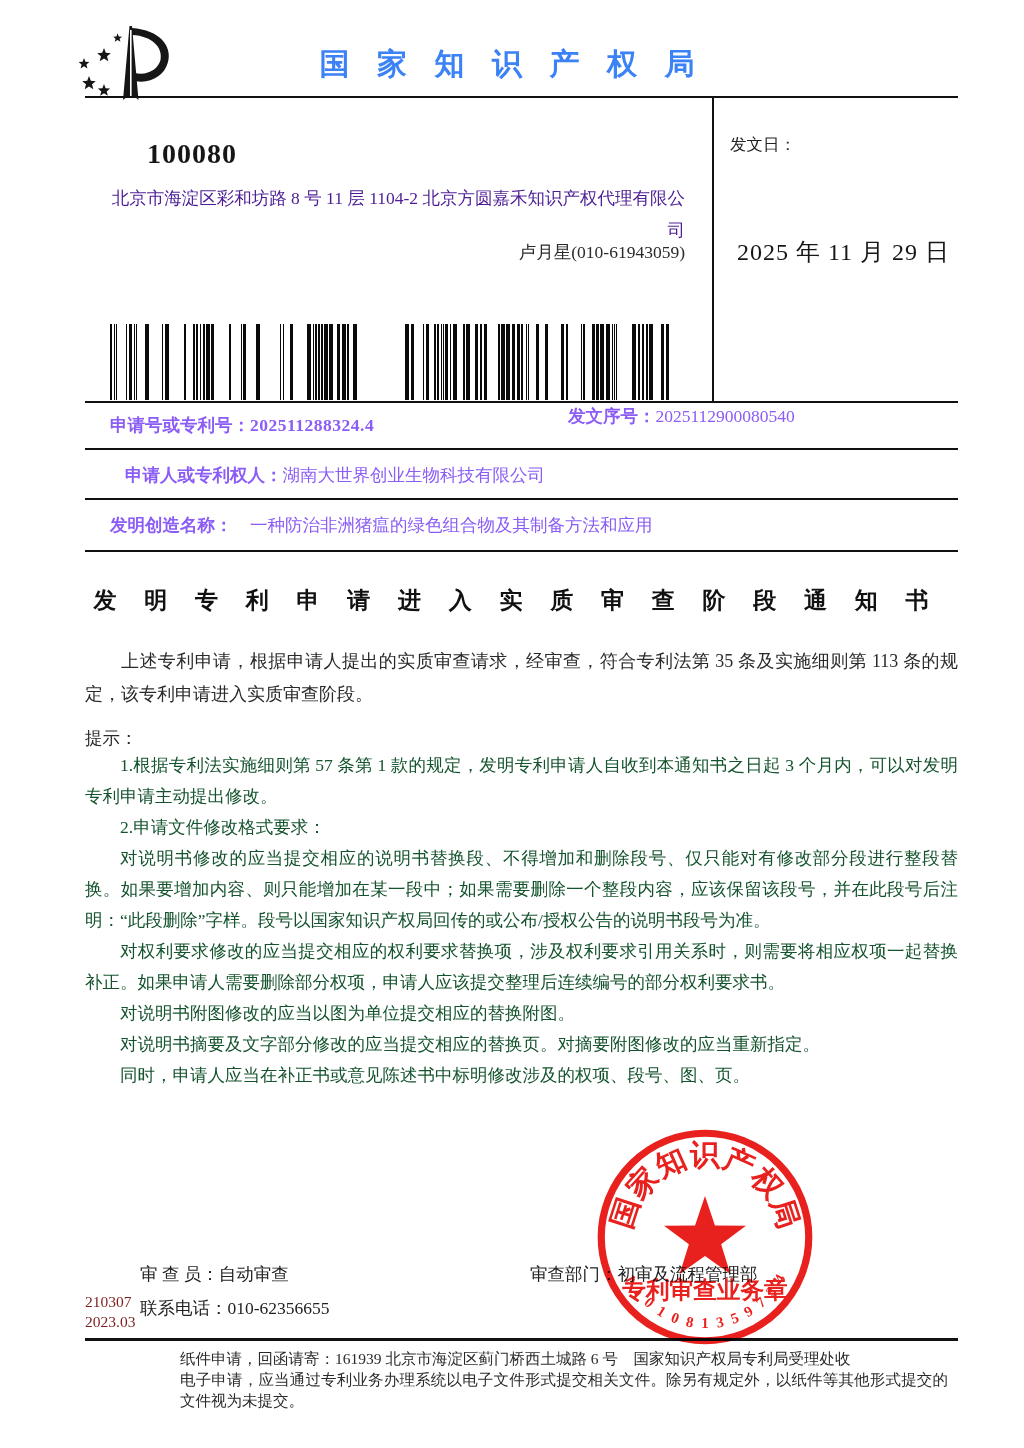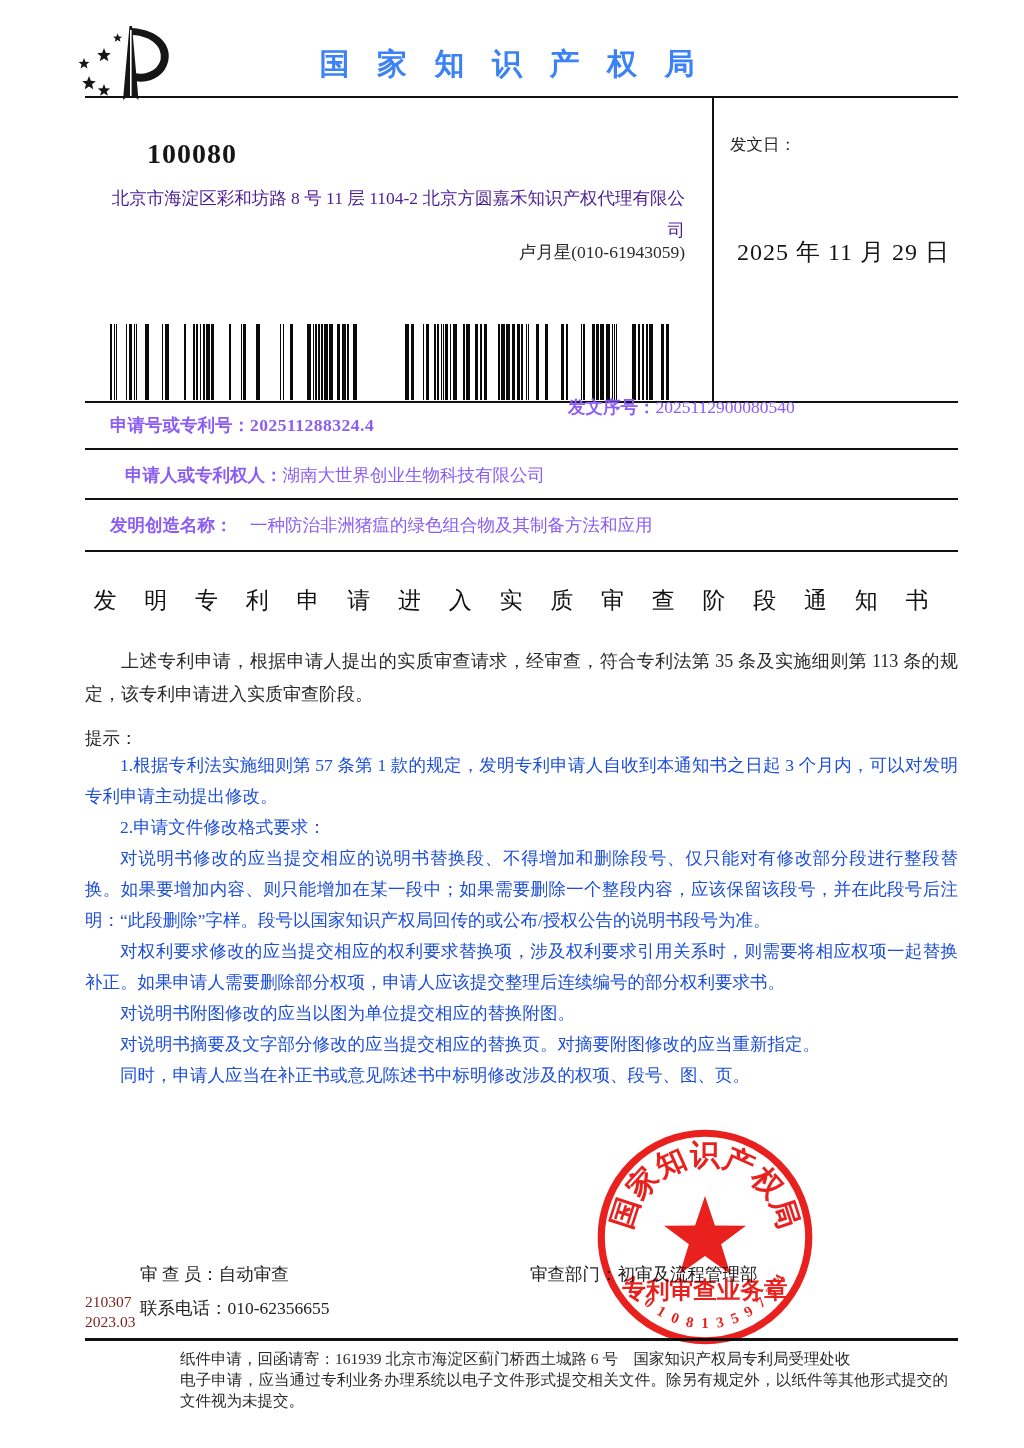--- a/index.html
+++ b/index.html
@@ -23,26 +23,26 @@
   .contact { left:110px; top:240px; width:575px; text-align:right;
     font-size:17.5px; color:#2a2a2a; }
   .dispatch-label { left:730px; top:134px; font-size:16.5px; color:#222; }
   .dispatch-date { left:737px; top:236px; font-size:24px; color:#161616; letter-spacing:1px;}
   
   .frow { font-size:17.5px; color:#8b5cf6; }
   .flabel { font-weight:700; }
   .fval-bold { font-weight:700; letter-spacing:0.5px; }
   
   .notice-title { left:9px; right:0; top:585px; text-align:center;
-    font-size:23px; font-weight:400; letter-spacing:11px; color:#111; }
+    font-size:23px; font-weight:700; letter-spacing:11px; color:#111; }
   .body-par { left:85px; width:873px; font-size:18px; line-height:33px;
     text-align:justify; color:#2a2a2a; }
   .indent { text-indent:2em; }
   .tips { left:85px; top:750px; width:873px; font-size:17.5px; line-height:31px;
-    text-align:justify; color:#1d4ed8; }
+    text-align:justify; color:#14532d; }
   .tips p { text-indent:2em; }
   
   .barcode { top:324px; height:76px; }
   
   .sig { font-size:17.5px; color:#222; }
   
   .seal-wrap { left:592px; top:1124px; width:226px; height:226px;
     mix-blend-mode:multiply; opacity:0.93; z-index:5; }
   
   .foot-codes { left:85px; top:1292px; font-size:15.5px; line-height:20px; color:#7f1d1d; }
@@ -168,21 +168,21 @@
         <rect x="244" y="0" width="4" height="76" fill="#0a0a0a"></rect>
         <rect x="256" y="0" width="3" height="76" fill="#0a0a0a"></rect>
         <rect x="261" y="0" width="3" height="76" fill="#0a0a0a"></rect>
       </svg></div>
 
   <div class="abs rule" style="left:85px; top:401px; width:873px;"></div>
 
   <div class="abs frow" style="left:110px; top:413px;">
     <span class="flabel">申请号或专利号：</span><span class="fval-bold">202511288324.4</span>
   </div>
-  <div class="abs frow" style="left:568px; top:395px;text-align:center;">
+  <div class="abs frow" style="left:568px; top:404px;text-align:center;">
     <span class="flabel">发文序号：</span><span>2025112900080540</span>
   </div>
 
   <div class="abs rule-thin" style="left:85px; top:448px; width:873px;"></div>
 
   <div class="abs frow" style="left:110px; top:463px;padding-left:15px;">
     <span class="flabel">申请人或专利权人：</span><span>湖南大世界创业生物科技有限公司</span>
   </div>
 
   <div class="abs rule-thin" style="left:85px; top:498px; width:873px;"></div>

